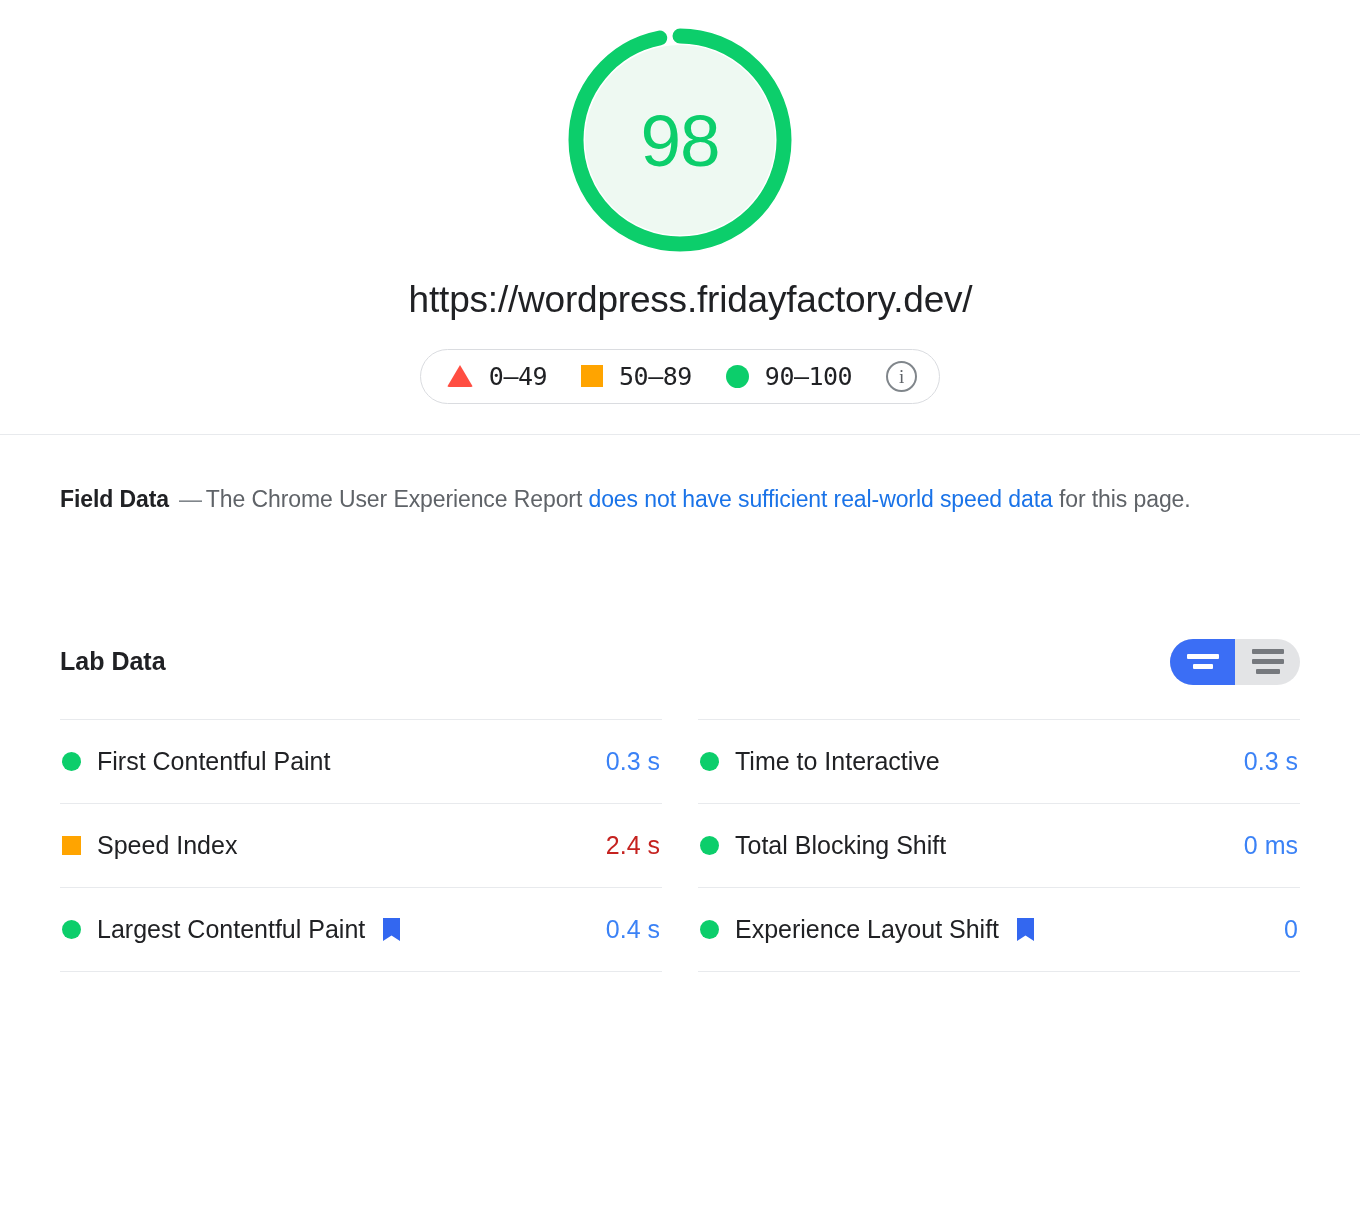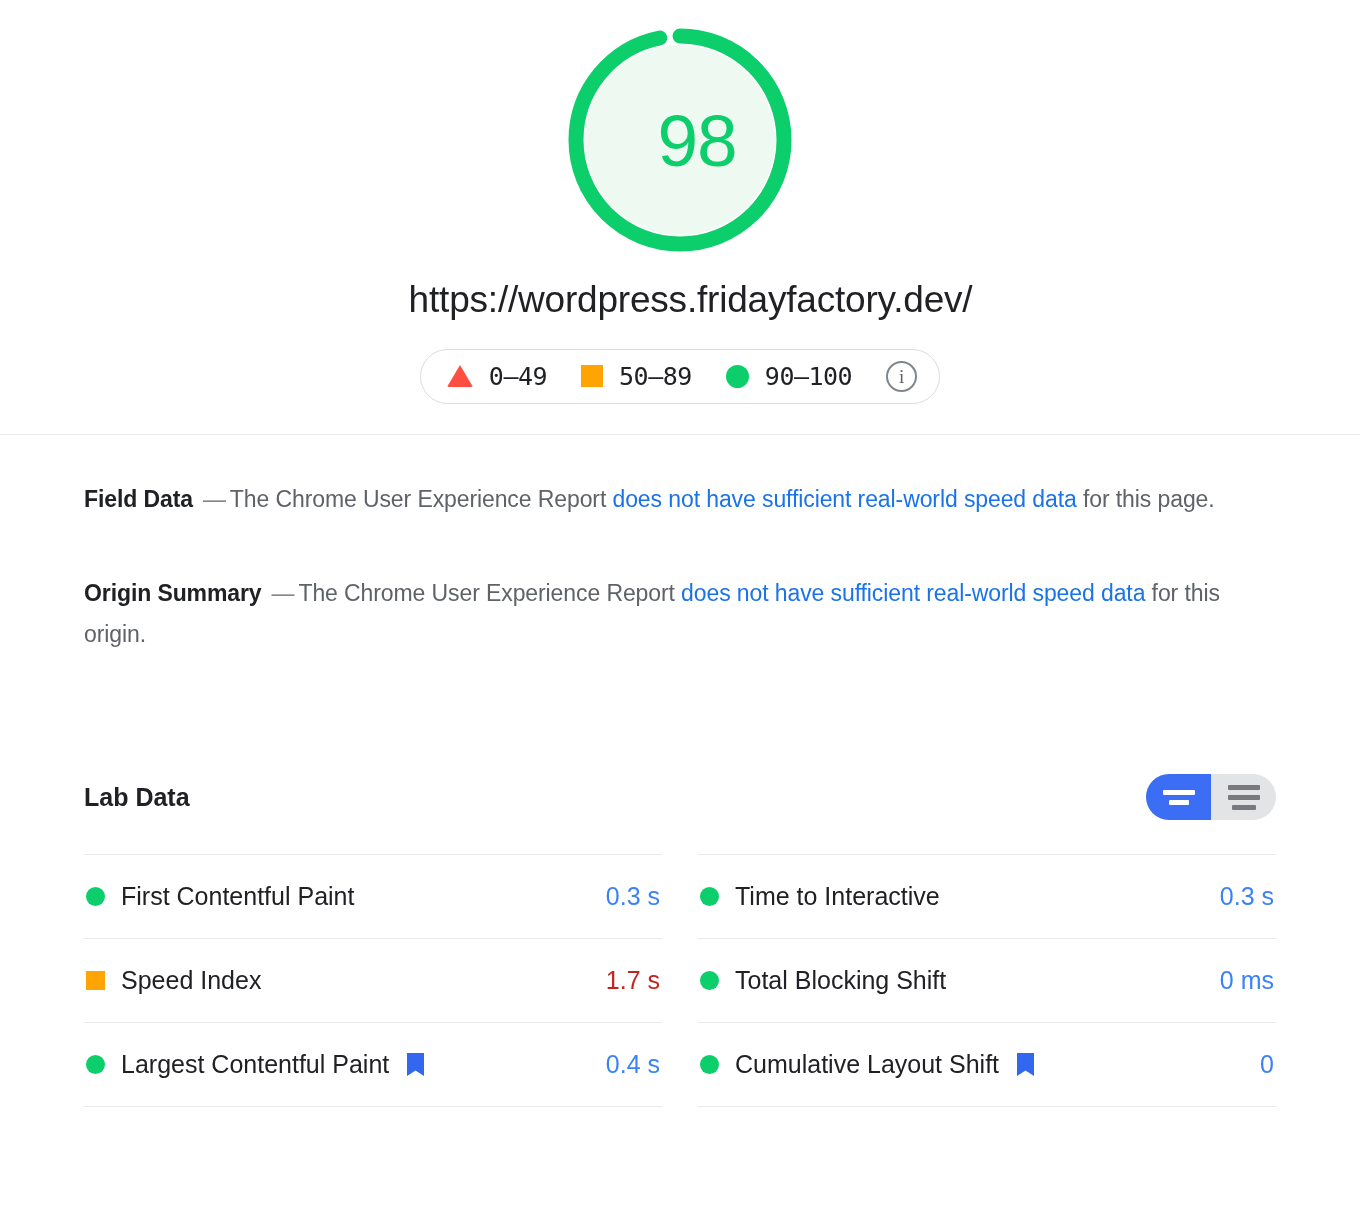--- a/index.html
+++ b/index.html
@@ -25,21 +25,21 @@
   }
   .gauge-wrap {
     width: 232px;
     height: 232px;
     margin: 0 auto;
     position: relative;
   }
   .gauge-svg { display: block; width: 232px; height: 232px; transform: rotate(-90deg); }
   .gauge-score {
     position: absolute;
-    top: 0; left: 17px;
+    top: 0; left: 0;
     width: 232px; height: 232px;
     display: flex;
     align-items: center;
     justify-content: center;
     font-size: 73px;
     line-height: 1;
     letter-spacing: -1px;
     color: #0cce6b;
     font-family: "Liberation Sans", sans-serif;
   }
@@ -108,21 +108,21 @@
   }
 
   .divider-full {
     height: 1px;
     background: #e8eaed;
     width: 100%;
   }
 
   
   .content {
-    padding: 0 84px;
+    padding: 0 60px;
   }
   .para-block {
     font-size: 23px;
     line-height: 1.82;
     color: #5f6368;
     letter-spacing: -0.1px;
   }
   .para-field { padding-top: 44px; }
   .para-origin { padding-top: 52px; }
   .para-title {
@@ -258,23 +258,20 @@
 </div>
 
 <div class="divider-full"></div>
 
 <div class="content">
 
   <div class="para-block para-field">
     <span class="para-title">Field Data</span><span class="dash">—</span><span>The Chrome User Experience Report </span><a class="link">does not have sufficient real-world speed data</a><span> for this page.</span>
   </div>
 
-  <div class="para-block para-origin">
-    <span class="para-title">Origin Summary</span><span class="dash">—</span><span>The Chrome User Experience Report </span><a class="link">does not have sufficient real-world speed data</a><span> for this origin.</span>
-  </div>
 
   <div class="lab-head">
     <div class="lab-title">Lab Data</div>
 
     <div class="view-toggle">
       <div class="toggle-seg active">
         <span class="bar bar-w1"></span>
         <span class="bar bar-w2"></span>
       </div>
       <div class="toggle-seg inactive">
@@ -293,21 +290,21 @@
           <span class="dot-green"></span>
           <span class="metric-name">First Contentful Paint</span>
         </div>
         <span class="metric-value val-green">0.3 s</span>
       </div>
       <div class="metric-row">
         <div class="metric-left">
           <span class="dot-orange"></span>
           <span class="metric-name">Speed Index</span>
         </div>
-        <span class="metric-value val-red">1.7 s</span>
+        <span class="metric-value val-red">2.4 s</span>
       </div>
       <div class="metric-row">
         <div class="metric-left">
           <span class="dot-green"></span>
           <span class="metric-name">Largest Contentful Paint</span>
           <svg class="bookmark" viewBox="0 0 17 23">
             <path d="M0 0 H17 V23 L8.5 17.5 L0 23 Z" fill="#3367f0"></path>
           </svg>
         </div>
         <span class="metric-value val-green">0.4 s</span>
@@ -326,21 +323,21 @@
       <div class="metric-row">
         <div class="metric-left">
           <span class="dot-green"></span>
           <span class="metric-name">Total Blocking Shift</span>
         </div>
         <span class="metric-value val-green">0 ms</span>
       </div>
       <div class="metric-row">
         <div class="metric-left">
           <span class="dot-green"></span>
-          <span class="metric-name">Cumulative Layout Shift</span>
+          <span class="metric-name">Experience Layout Shift</span>
           <svg class="bookmark" viewBox="0 0 17 23">
             <path d="M0 0 H17 V23 L8.5 17.5 L0 23 Z" fill="#3367f0"></path>
           </svg>
         </div>
         <span class="metric-value val-green">0</span>
       </div>
       <div class="metric-row"></div>
     </div>
 
   </div>

